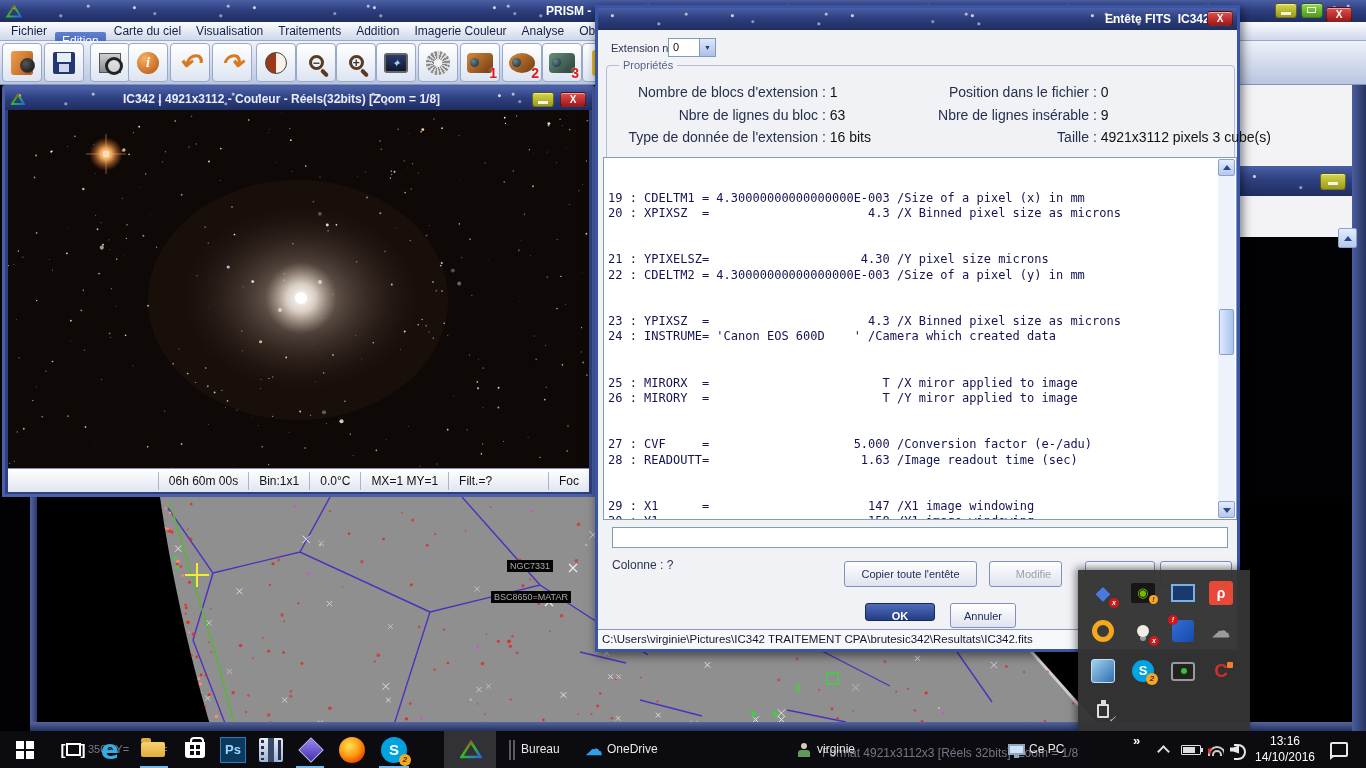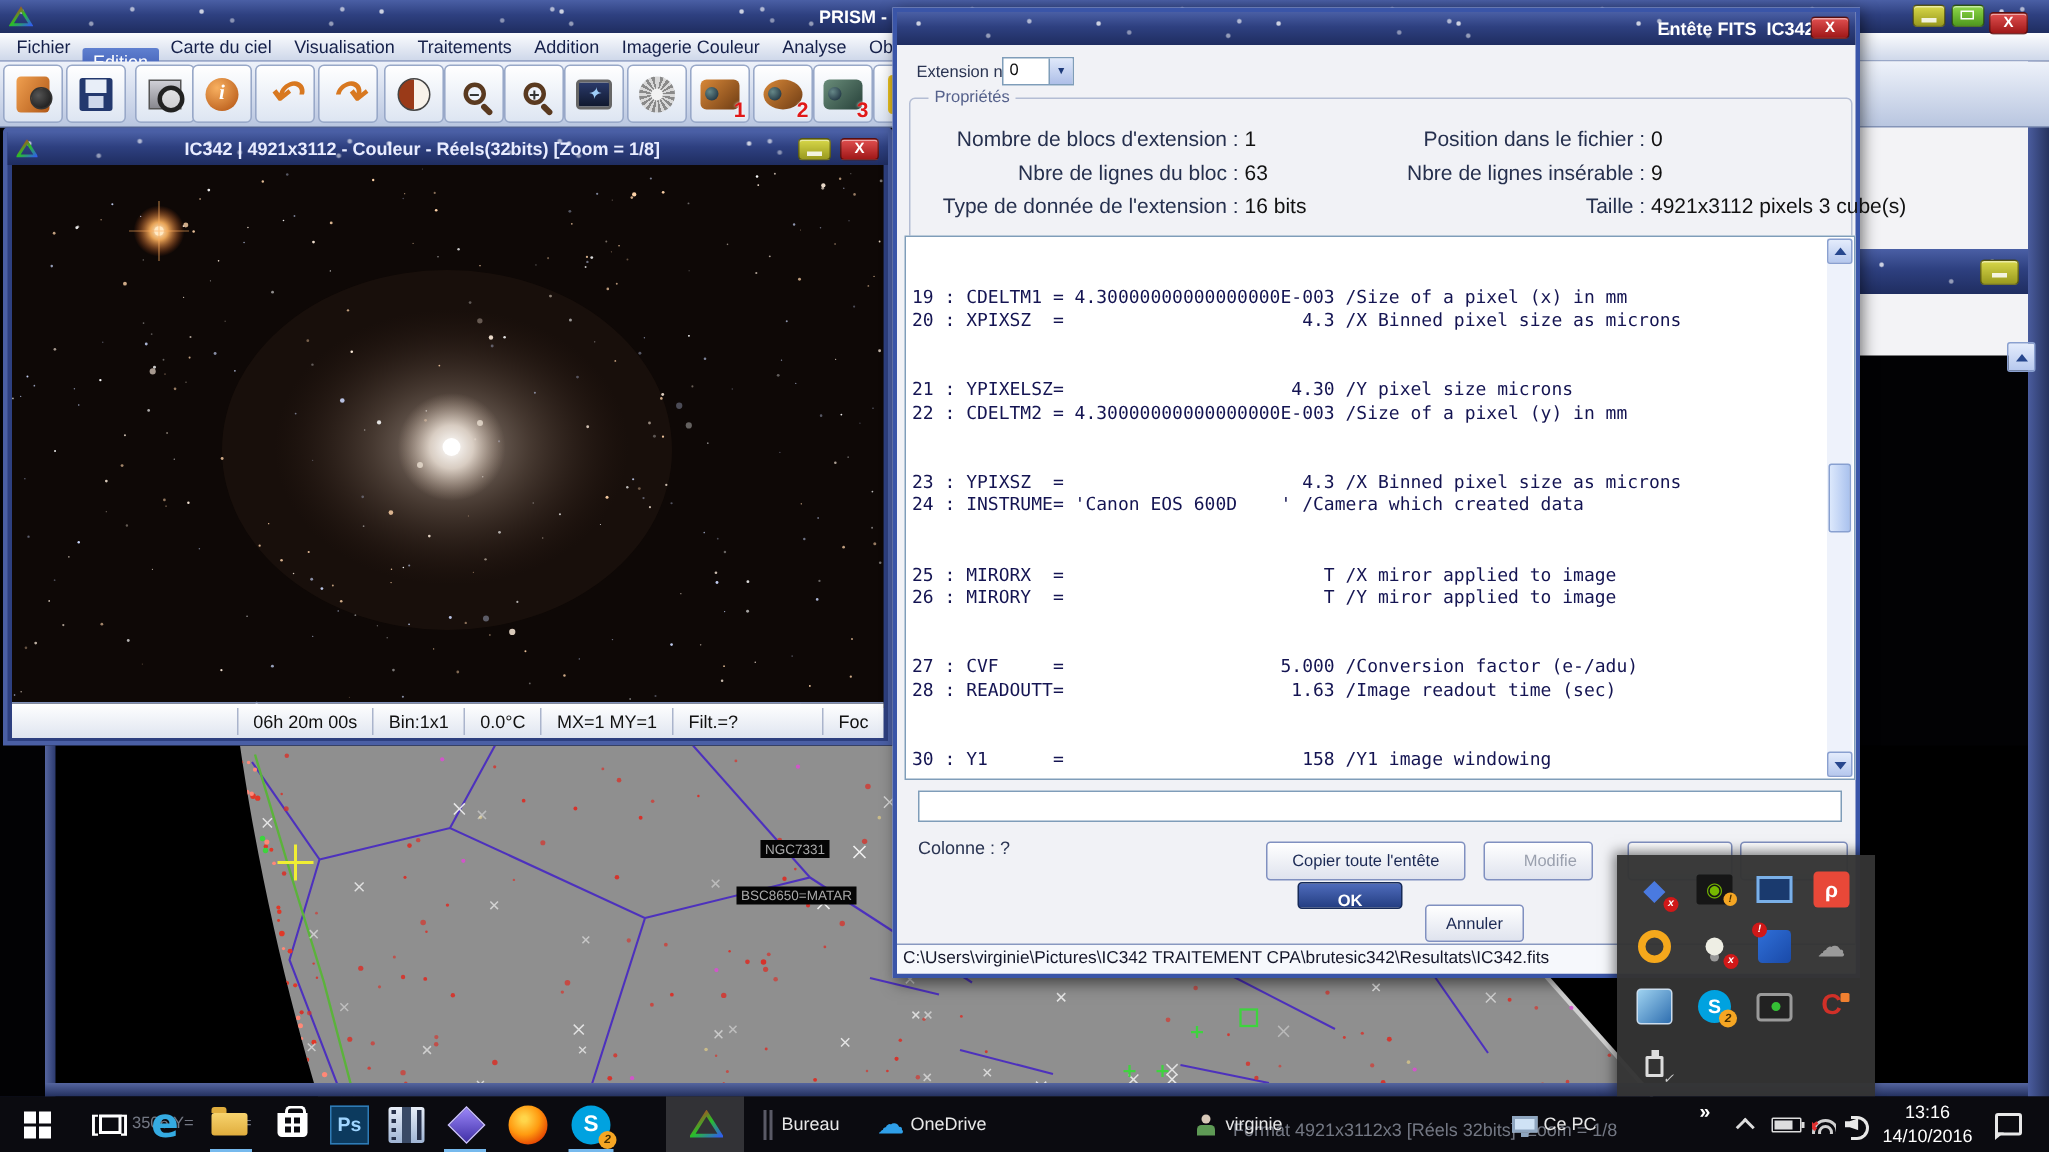--- a/index.html
+++ b/index.html
@@ -944,21 +944,21 @@
         <circle cx="293" cy="188" r="6" fill="#fff"></circle>
         <circle cx="272" cy="200" r="2" fill="#e8ddd0" opacity="0.8"></circle>
         <circle cx="312" cy="172" r="2" fill="#e8ddd0" opacity="0.8"></circle>
         <circle cx="98" cy="44" r="17" fill="url(#ostar)"></circle>
         <circle cx="98" cy="44" r="3.2" fill="#ffe9c4"></circle>
         <path d="M78,44H118M98,24V64" stroke="#ffb060" stroke-width="0.8" opacity="0.6"></path>
       </svg>
     </div>
     <div id="img-status">
       <span style="border:none;width:150px;"></span>
-      <span>06h 20m 00s</span>
+      <span>06h 60m 00s</span>
       <span>Bin:1x1</span>
       <span>0.0°C</span>
       <span>MX=1 MY=1</span>
       <span style="width:80px;">Filt.=?</span>
       <span style="border:none;flex:1;"></span>
       <span>Foc</span>
     </div>
   </div>
 
   <div id="fitsdlg" class="abs">
@@ -983,21 +983,21 @@
       <div class="prow" style="left:322px;top:63px;"><span class="plabel" style="width:160px;">Taille</span> :&nbsp;<span class="pval">4921x3112 pixels 3 cube(s)</span></div>
     </div>
 
     <div id="headerlist">
       <div id="headerlines">
         <div>19 : CDELTM1 = 4.30000000000000000E-003 /Size of a pixel (x) in mm</div><div>20 : XPIXSZ  =                      4.3 /X Binned pixel size as microns</div>
         <div>21 : YPIXELSZ=                     4.30 /Y pixel size microns</div><div>22 : CDELTM2 = 4.30000000000000000E-003 /Size of a pixel (y) in mm</div>
         <div>23 : YPIXSZ  =                      4.3 /X Binned pixel size as microns</div><div>24 : INSTRUME= 'Canon EOS 600D    ' /Camera which created data</div>
         <div>25 : MIRORX  =                        T /X miror applied to image</div><div>26 : MIRORY  =                        T /Y miror applied to image</div>
         <div>27 : CVF     =                    5.000 /Conversion factor (e-/adu)</div><div>28 : READOUTT=                     1.63 /Image readout time (sec)</div>
-        <div>30 : Y1      =                      158 /Y1 image windowing</div>
+        <div>29 : X1      =                      147 /X1 image windowing</div><div>30 : Y1      =                      158 /Y1 image windowing</div>
         
         
         
         
         
         
       </div>
       <div class="vscroll">
         <span class="sbtn" style="top:0;">
             <i class="tri tri-up"></i>
@@ -1010,21 +1010,21 @@
     </div>
 
     <input id="dlg-input" value="" style="">
     <span class="lbl" style="left:14px;top:550px;font-size:12px;">Colonne : ?</span>
 
     <span class="btn" style="left:246px;top:553px;width:133px;"><span>Copier toute l'entête</span></span>
     <span class="btn disabled" style="left:391px;top:553px;width:73px;padding-left:16px;"><span>Modifie</span></span>
     <span class="btn disabled" style="left:487px;top:553px;width:70px;"><span></span></span>
     <span class="btn disabled" style="left:562px;top:553px;width:72px;"><span></span></span>
 
-    <span class="btn default" style="left:267px;top:580px;width:70px;height:18px;"><span>OK</span></span>
+    <span class="btn default" style="left:267px;top:595px;width:70px;height:18px;"><span>OK</span></span>
     <span class="btn" style="left:352px;top:595px;width:66px;height:25px;"><span>Annuler</span></span>
 
     <div id="dlg-path">C:\Users\virginie\Pictures\IC342 TRAITEMENT CPA\brutesic342\Resultats\IC342.fits</div>
   </div>
 
   <div id="traypopup" class="abs">
     <span class="tp" style="left:12px;top:10px;">
       <b style="color:#4a7ae0;font-size:18px;">◆</b>
         <i class="badge-x">x</i>
       </span>

